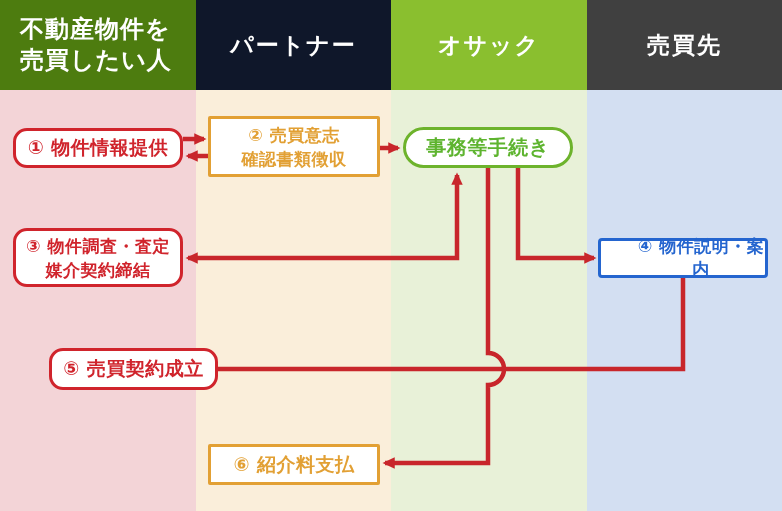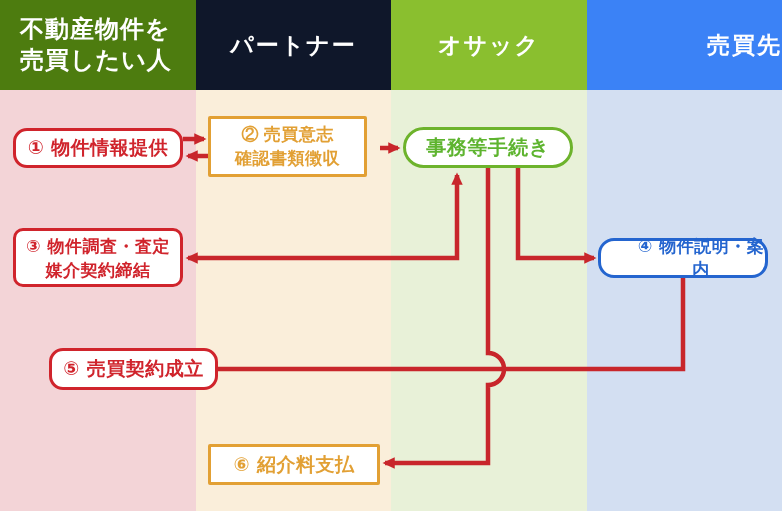--- a/index.html
+++ b/index.html
@@ -15,36 +15,36 @@
   .col-header{
     position:absolute;top:0;left:0;right:0;height:90px;
     display:flex;flex-direction:column;align-items:center;justify-content:center;
     color:#fff;font-weight:bold;font-size:23px;letter-spacing:2px;line-height:31px;
   }
   .col-c1 .col-header{align-items:flex-start;padding-left:20px;font-size:24px;letter-spacing:1px;}
   .col-body{position:absolute;top:90px;left:0;right:0;bottom:0;}
   .hdr-c1{background:#4d7c0f;}  .bdy-c1{background:#f3d4d7;}
   .hdr-c2{background:#0f172a;}  .bdy-c2{background:#faeeda;}
   .hdr-c3{background:#8abf2f;}  .bdy-c3{background:#e8f1d8;}
-  .hdr-c4{background:#3b82f6;align-items:flex-end;}  .bdy-c4{background:#d3dff2;}
+  .hdr-c4{background:#404040;}  .bdy-c4{background:#d3dff2;}
 
   .fbox{
     position:absolute;z-index:2;background:#fff;box-sizing:border-box;
     display:flex;flex-direction:column;align-items:center;justify-content:center;
     font-weight:bold;text-align:center;letter-spacing:0.5px;
   }
   .red-box{border:3.5px solid #d0242c;color:#d0242c;border-radius:14px;}
   .orange-box{border:3.5px solid #e2a034;color:#e2a034;border-radius:2px;}
   .green-pill{border:3.5px solid #6db32c;color:#5eb42f;border-radius:21px;}
-  .blue-box{border:3px solid #2465cf;color:#2465cf;border-radius:16px;padding-left:36px;}
+  .blue-box{border:3px solid #2465cf;color:#2465cf;border-radius:4px;padding-left:36px;}
 
   #box-1{left:13px;top:128px;width:170px;height:40px;font-size:19px;}
-  #box-2{left:208px;top:116px;width:159px;height:61px;font-size:17px;line-height:24px;font-family:Liberation Serif, serif;}
+  #box-2{left:208px;top:116px;width:172px;height:61px;font-size:17px;line-height:24px;}
   #box-office{left:403px;top:127px;width:170px;height:41px;font-size:20px;}
-  #box-3{left:13px;top:228px;width:170px;height:59px;font-size:17px;line-height:24px;border-radius:10px;}
+  #box-3{left:13px;top:228px;width:170px;height:59px;font-size:17px;line-height:24px;}
   #box-4{left:598px;top:238px;width:170px;height:40px;font-size:17px;}
   #box-5{left:13px;top:348px;width:169px;height:42px;font-size:19px;margin-left:36px;}
   #box-6{left:208px;top:444px;width:172px;height:41px;font-size:19px;}
 
   svg.arrows{position:absolute;left:0;top:0;z-index:1;pointer-events:none;}
   .arrow-path{fill:none;stroke:#c8262b;stroke-width:4.5;stroke-linejoin:miter;}
 </style>
 </head>
 <body>
 

